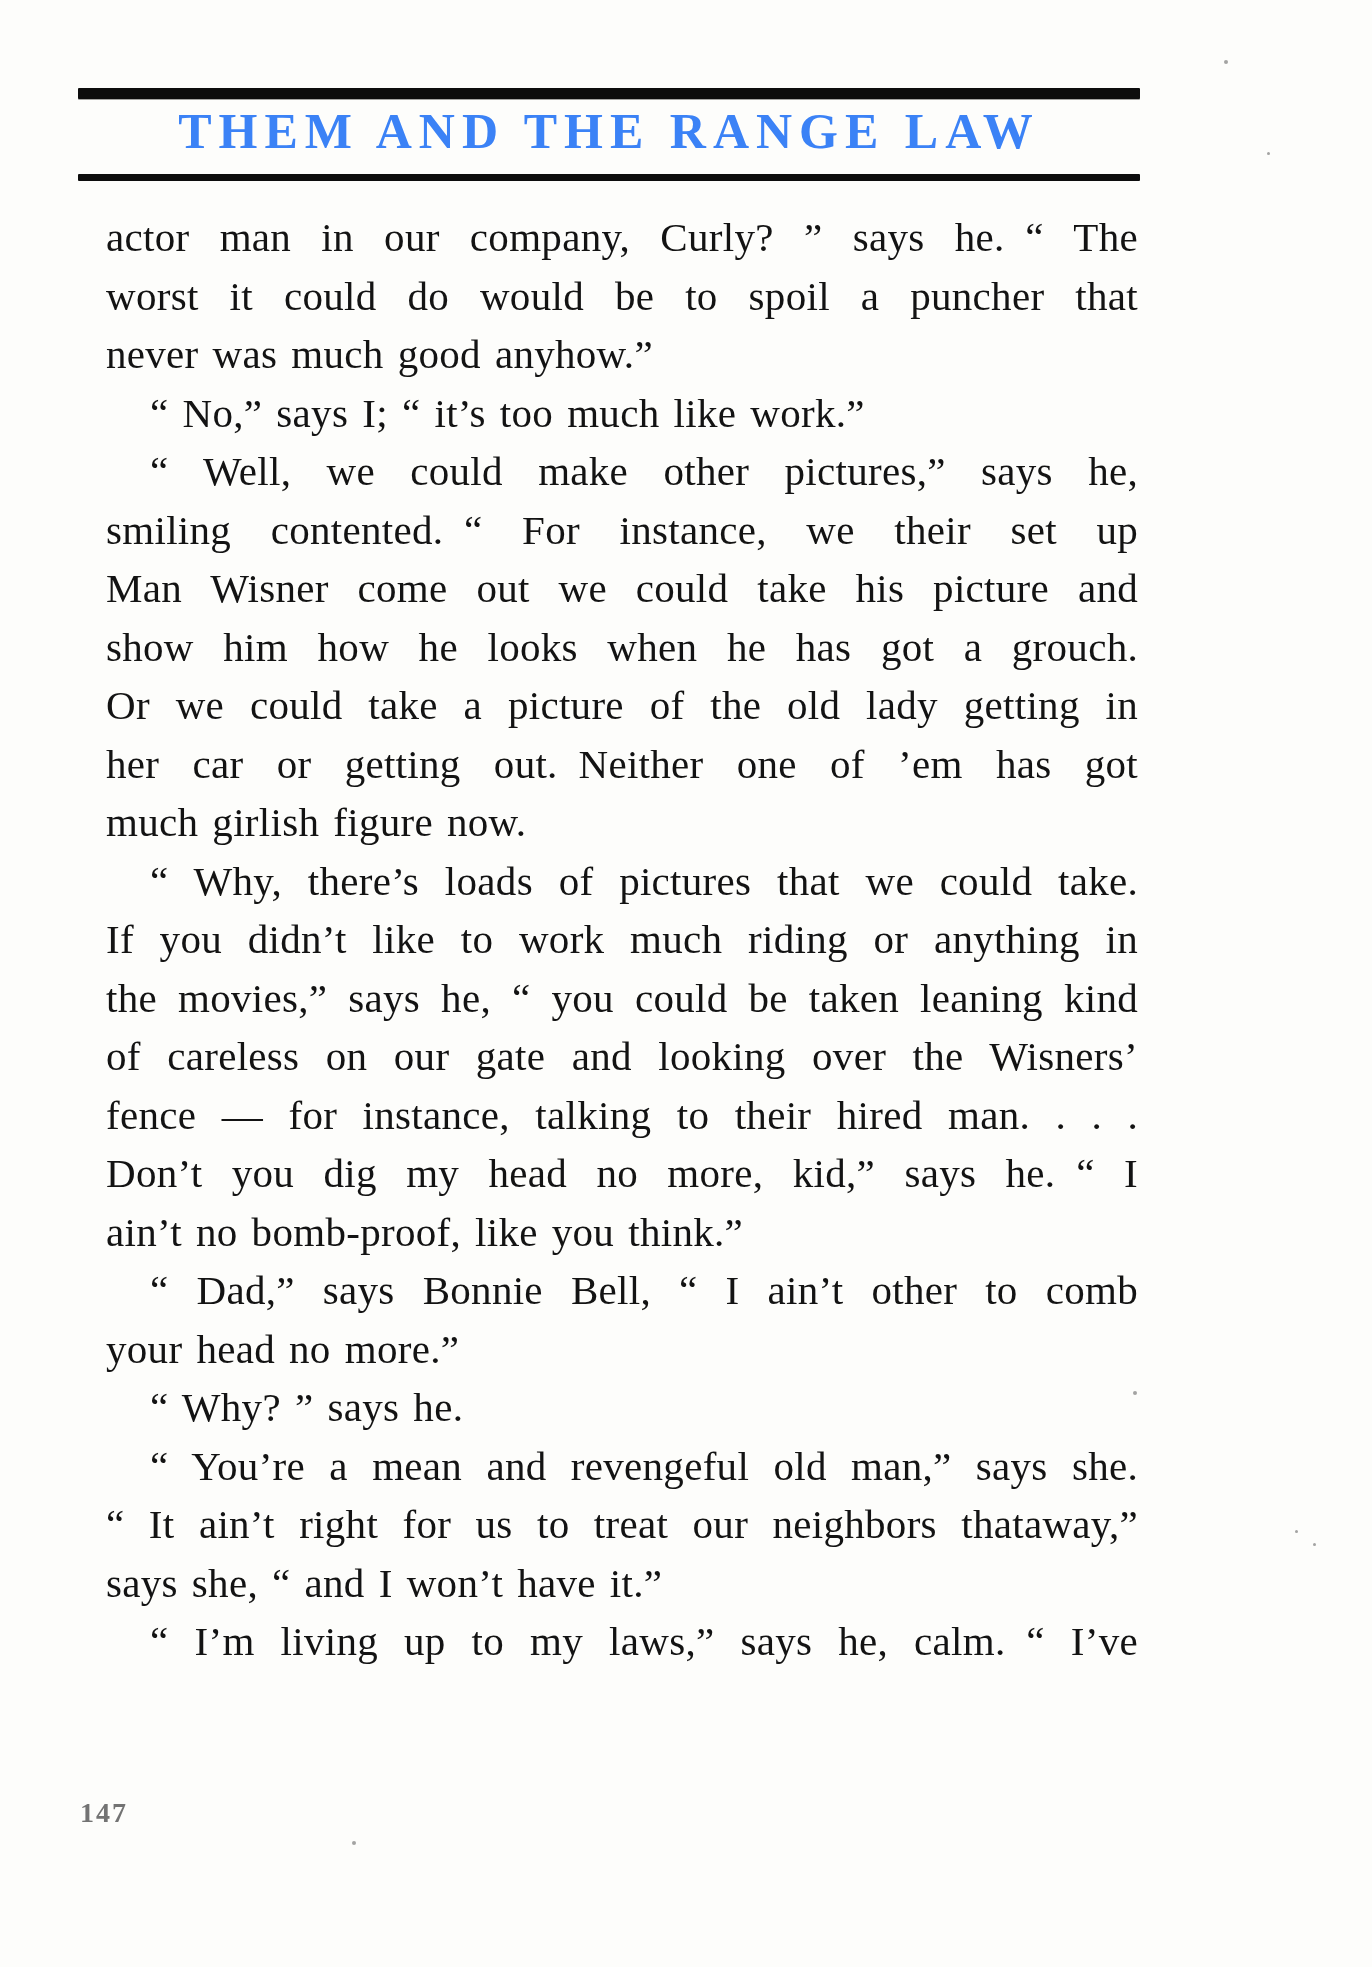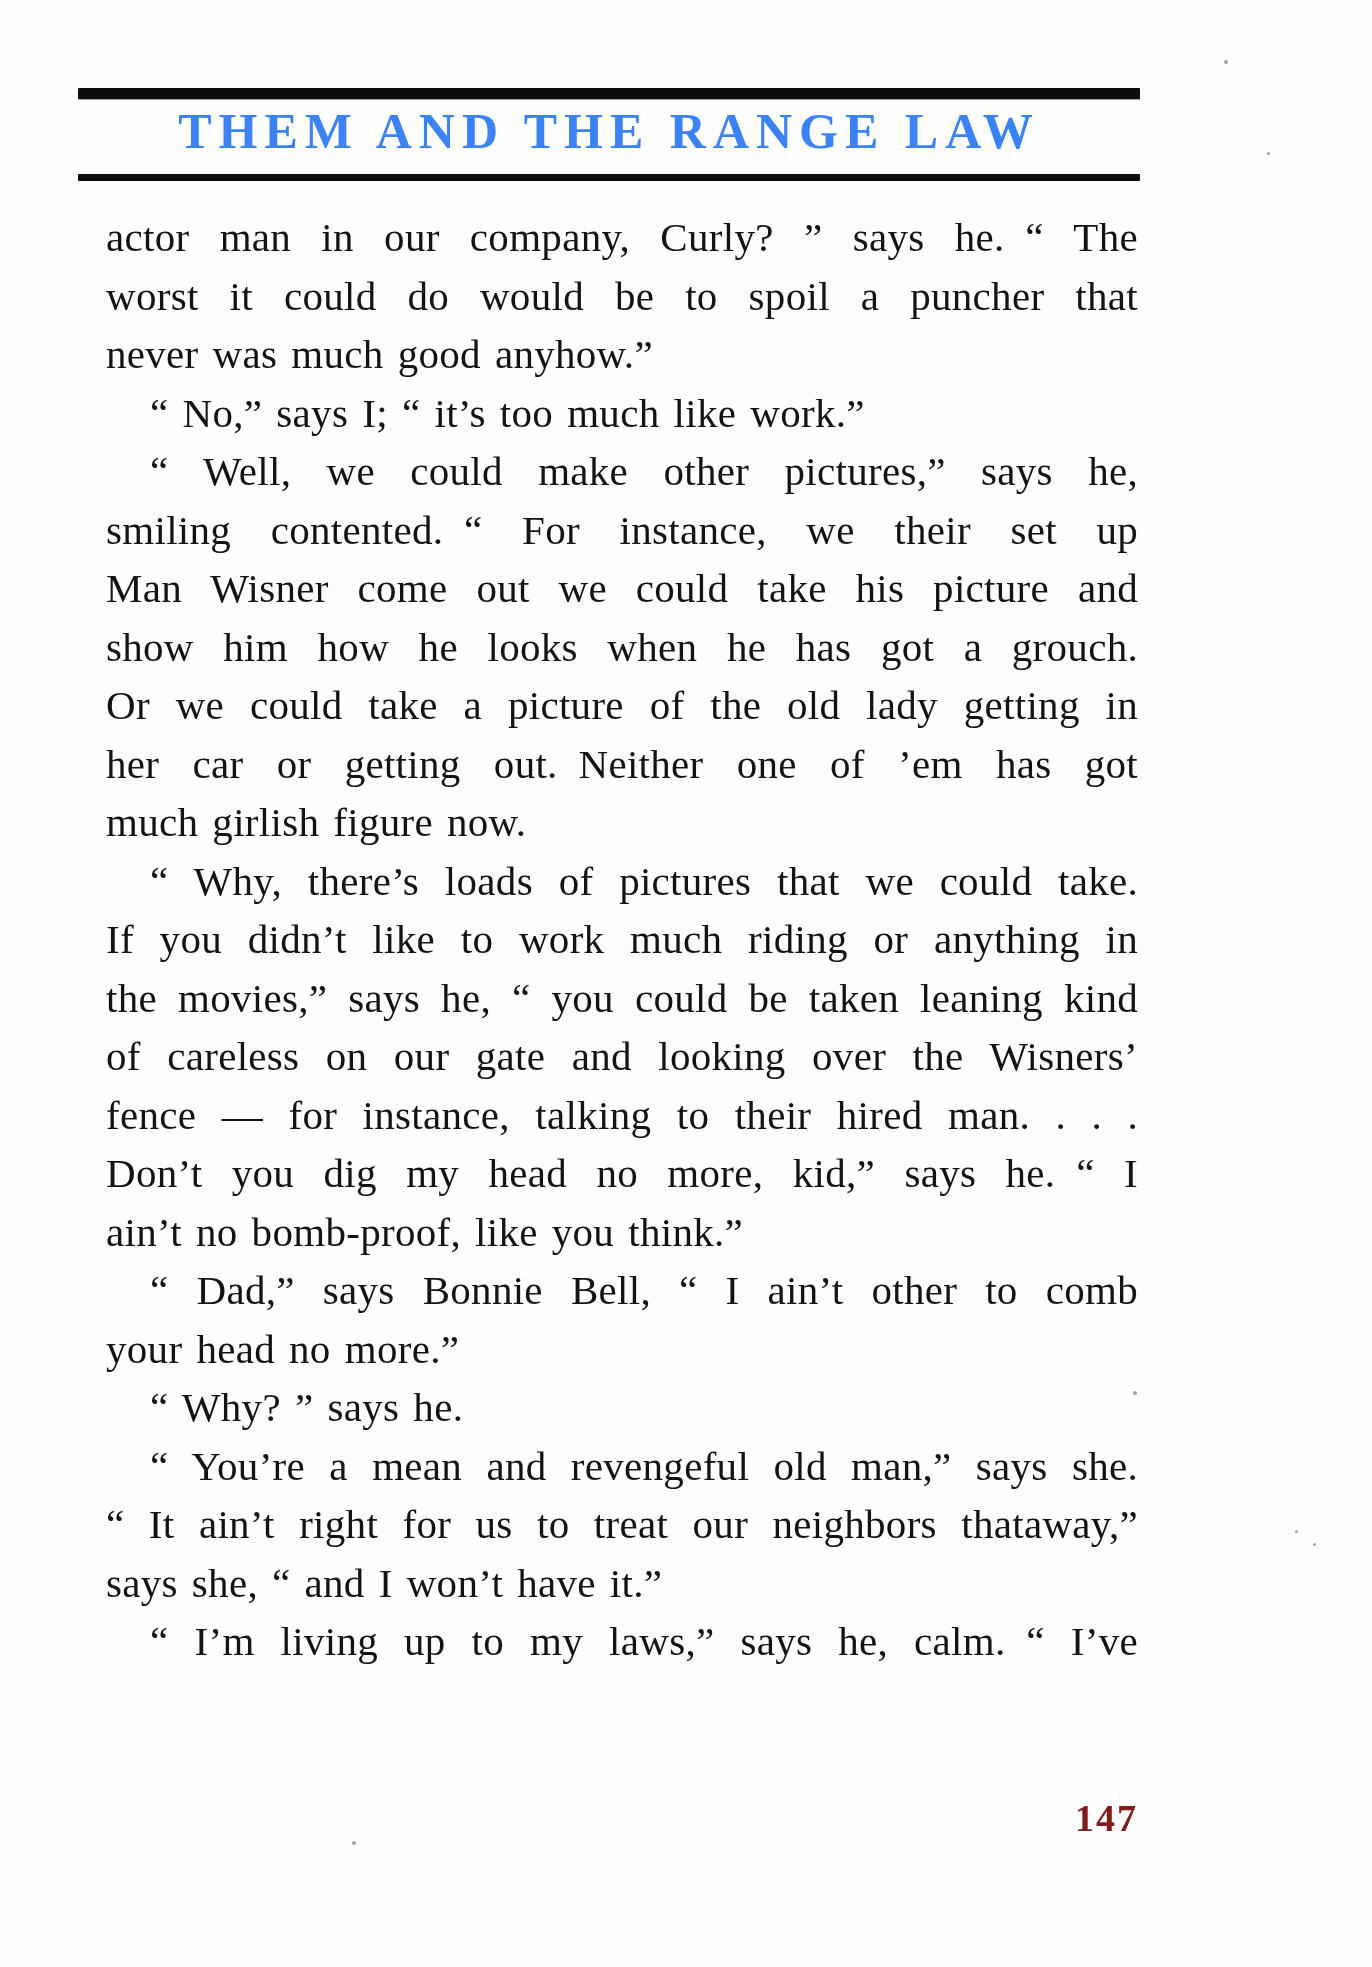--- a/index.html
+++ b/index.html
@@ -76,26 +76,26 @@
     text-justify: inter-word;
   }
   .i {
     text-indent: 44px;
   }
   .folio {
     position: absolute;
     top: 1796px;
     left: 0;
     width: 100%;
-    text-align: right;
-    font-size: 38px;
+    text-align: left;
+    font-size: 28px;
     font-weight: bold;
     line-height: 1.2;
     letter-spacing: 2px;
-    color: #7f1d1d;
+    color: #737373;
   }
   .speck {
     position: absolute;
     background: #5a5a5a;
     border-radius: 50%;
     opacity: 0.55;
   }
   .s1 { left: 1224px; top: 60px;  width: 4px; height: 4px; }
   .s2 { left: 1267px; top: 152px; width: 3px; height: 3px; }
   .s3 { left: 1133px; top: 1391px; width: 4px; height: 4px; }

